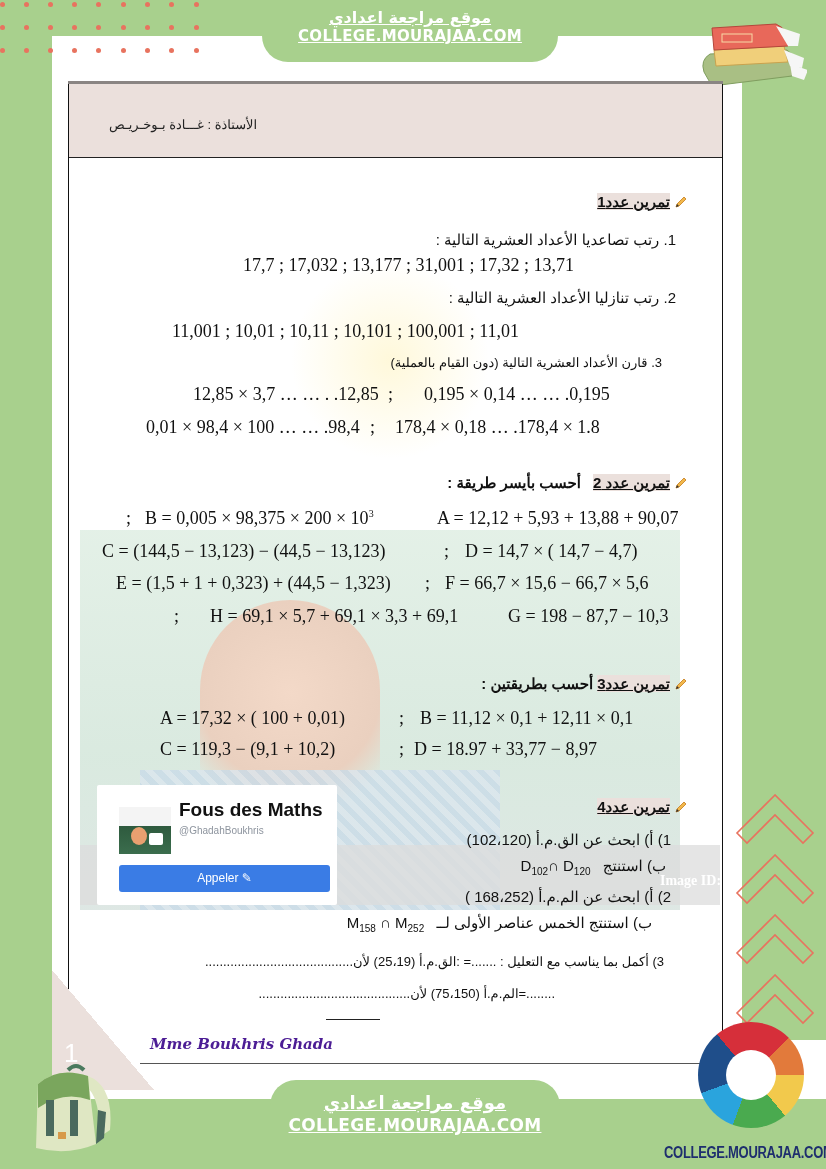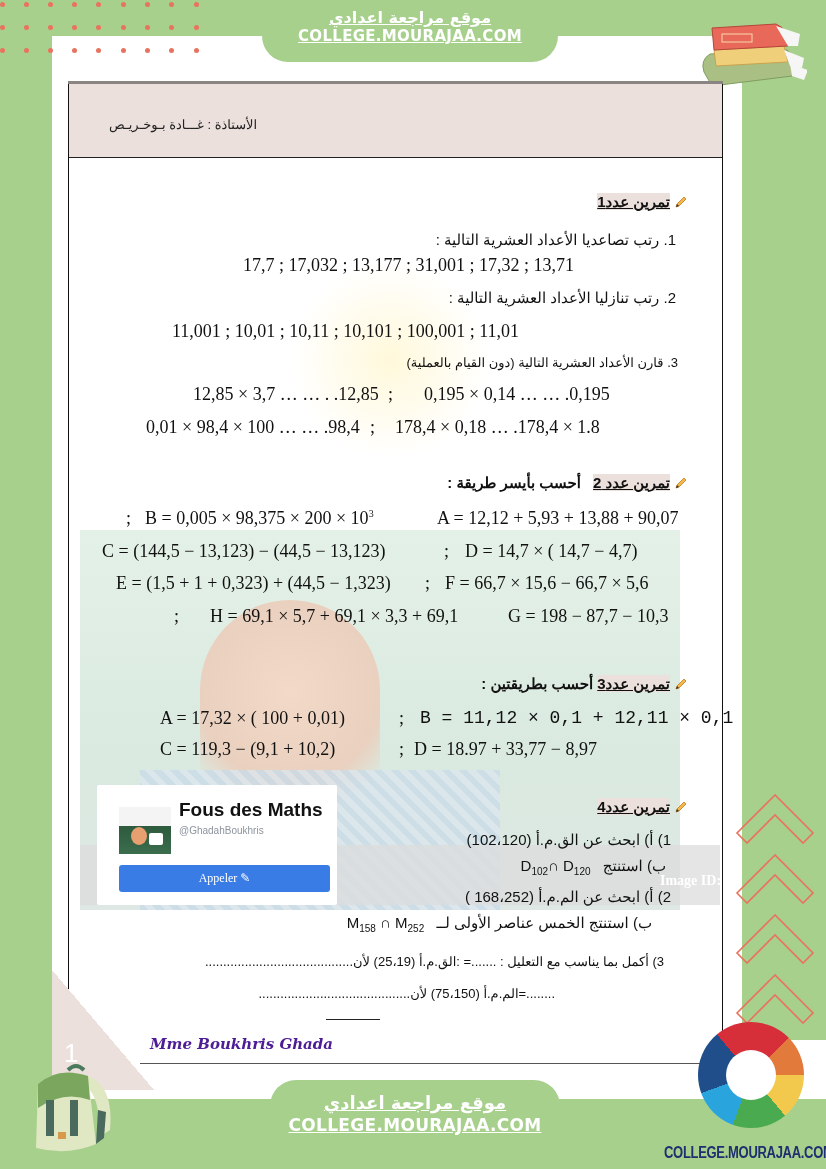--- a/index.html
+++ b/index.html
@@ -47,21 +47,21 @@
   .small { font-size: 13px; }
   sup, sub { font-size: 10px; }
 
   
   .fb-card { position: absolute; left: 97px; top: 785px; width: 240px; height: 120px; background: #ffffff; border-radius: 2px; }
   .fb-avatar { position: absolute; left: 22px; top: 22px; width: 52px; height: 47px; background: linear-gradient(180deg, #f4f4f4 0%, #f4f4f4 40%, #2e5a3e 40%, #3b6d4d 100%); }
   .fb-avatar .face { position:absolute; left:12px; top:20px; width:16px; height:18px; border-radius:50%; background:#e9a070; }
   .fb-avatar .cam { position:absolute; left:30px; top:26px; width:14px; height:12px; background:#fff; border-radius:2px; }
   .fb-name { position: absolute; left: 82px; top: 14px; font-family: "Liberation Sans", sans-serif; font-size: 19px; font-weight: bold; color: #111; }
   .fb-handle { position: absolute; left: 82px; top: 40px; font-family: "Liberation Sans", sans-serif; font-size: 10px; color: #8d949e; }
-  .fb-btn { position: absolute; left: 22px; top: 80px; width: 211px; height: 27px; background: #3a7ce5; border-radius: 3px; color: #fff; font-family: Liberation Serif, serif; font-size: 12px; text-align: center; line-height: 27px; }
+  .fb-btn { position: absolute; left: 22px; top: 80px; width: 211px; height: 27px; background: #3a7ce5; border-radius: 3px; color: #fff; font-family: Liberation Sans, sans-serif; font-size: 12px; text-align: center; line-height: 27px; }
   .tri-fill { position:absolute; left:52px; top:970px; width:102px; height:120px; background: linear-gradient(to top right, #ebe0dc 50%, transparent 50%); }
   .page-num { position:absolute; left:64px; top:1038px; font-size:26px; color:#ffffff; font-family:"Liberation Sans",sans-serif; }
   .signature { position: absolute; left: 150px; top: 1035px; font-family: "DejaVu Serif", serif; font-style: italic; font-weight: bold; font-size: 15px; color: #4c1d95; }
   .sig-line { position: absolute; left: 140px; top: 1063px; width: 602px; height: 1px; background: #555; }
   .short-rule { position:absolute; left:326px; top:1019px; width:54px; height:1px; background:#222; }
 
   .backpack { position:absolute; left:18px; top:1060px; width:95px; height:95px; }
   .books { position:absolute; left:692px; top:10px; width:115px; height:80px; }
   .chevrons { position:absolute; left:735px; top:793px; width:84px; height:260px; }
   .circle-logo { position:absolute; left:698px; top:1022px; width:106px; height:106px; border-radius:50%;
@@ -139,21 +139,21 @@
 <div class="rtl ex-head" style="right:138px; top:193px;">
   <svg class="pencil" viewBox="0 0 14 14">
       <path d="M2 12 L3 9 L10 2 L12 4 L5 11 Z" fill="#f2b84b" stroke="#c47a1c" stroke-width="0.8"></path>
       <path d="M2 12 L3 9 L5 11 Z" fill="#333"></path>
     </svg><span class="u">تمرين عدد1</span>
 </div>
 <div class="rtl q" style="right:150px; top:231px;">1. رتب تصاعديا الأعداد العشرية التالية :</div>
 <div class="math" style="left:243px; top:255px;">17,7  ;  17,032 ;  13,177  ;  31,001  ;  17,32  ; 13,71</div>
 <div class="rtl q" style="right:150px; top:289px;">2. رتب تنازليا الأعداد العشرية التالية :</div>
 <div class="math" style="left:172px; top:321px;">11,001   ;    10,01    ;    10,11    ;  10,101   ;  100,001   ;  11,01</div>
-<div class="rtl small" style="right:148px; top:355px;">3. قارن الأعداد العشرية التالية (دون القيام بالعملية)</div>
+<div class="rtl small" style="right:164px; top:355px;">3. قارن الأعداد العشرية التالية (دون القيام بالعملية)</div>
 <div class="math" style="left:193px; top:384px;">12,85 × 3,7 … … . .12,85</div>
 <div class="math" style="left:388px; top:384px;">;</div>
 <div class="math" style="left:424px; top:384px;">0,195 × 0,14 … … .0,195</div>
 <div class="math" style="left:146px; top:417px;">0,01 × 98,4 × 100 … … .98,4</div>
 <div class="math" style="left:370px; top:417px;">;</div>
 <div class="math" style="left:395px; top:417px;">178,4 × 0,18 … .178,4 × 1.8</div>
 
 <div class="rtl ex-head" style="right:138px; top:474px;">
   <svg class="pencil" viewBox="0 0 14 14">
       <path d="M2 12 L3 9 L10 2 L12 4 L5 11 Z" fill="#f2b84b" stroke="#c47a1c" stroke-width="0.8"></path>
@@ -176,21 +176,21 @@
 
 <div class="rtl ex-head" style="right:138px; top:675px;">
   <svg class="pencil" viewBox="0 0 14 14">
       <path d="M2 12 L3 9 L10 2 L12 4 L5 11 Z" fill="#f2b84b" stroke="#c47a1c" stroke-width="0.8"></path>
       <path d="M2 12 L3 9 L5 11 Z" fill="#333"></path>
     </svg><span class="u">تمرين عدد3</span>
   <span style="margin-right:0;">أحسب بطريقتين :</span>
 </div>
 <div class="math" style="left:160px; top:708px;">A = 17,32 × ( 100 + 0,01)</div>
 <div class="math" style="left:399px; top:708px;">;</div>
-<div class="math" style="left:420px; top:708px;font-family:Liberation Mono, monospace;">B = 11,12 × 0,1 + 12,11 × 0,1</div>
+<div class="math" style="left:420px; top:708px;">B = 11,12 × 0,1 + 12,11 × 0,1</div>
 <div class="math" style="left:160px; top:739px;">C = 119,3 − (9,1 + 10,2)</div>
 <div class="math" style="left:399px; top:739px;">;</div>
 <div class="math" style="left:414px; top:739px;">D = 18.97 + 33,77 − 8,97</div>
 
 <div class="fb-card">
   <div class="fb-avatar">
       <div class="face"></div>
       <div class="cam"></div>
     </div>
   <div class="fb-name">Fous des Maths</div>

